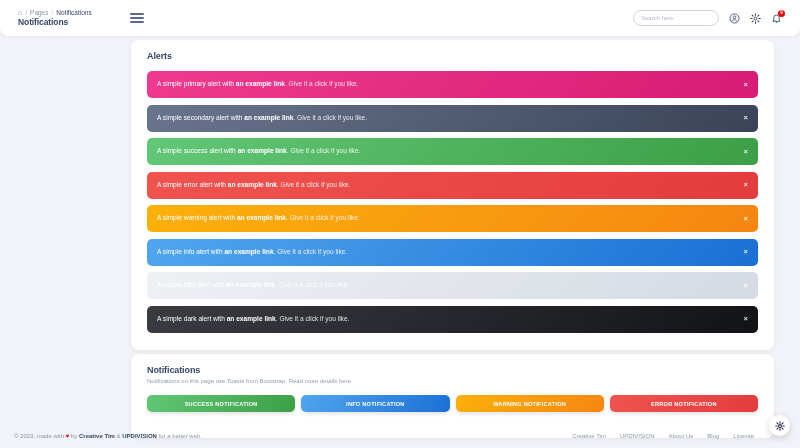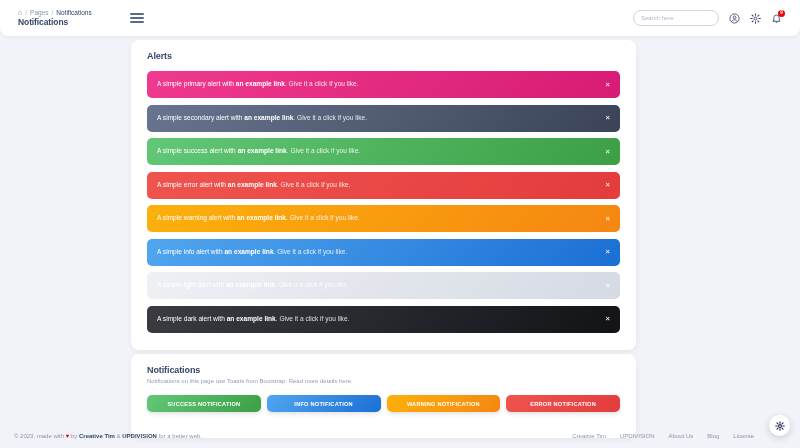--- a/index.html
+++ b/index.html
@@ -45,21 +45,21 @@
   .badge-dot {
     position: absolute; top: -2px; right: -3px;
     background: #ea0606; color: #fff; font-size: 4.5px; font-weight: bold;
     min-width: 7px; height: 7px; border-radius: 4px;
     display:flex; align-items:center; justify-content:center; line-height:1;
     padding: 0 1px;
   }
   
   .content { position: absolute; top: 36px; left: 0; right: 0; bottom: 24px; }
   .card {
-    position: absolute; left: 131px; width: 505px;
+    position: absolute; left: 131px; width: 643px;
     background: #fff; border-radius: 8px;
     box-shadow: 0 2px 6px rgba(20,20,40,.055);
   }
   #card-alerts { top: 4px; height: 310px; }
   #card-notif  { top: 318px; height: 84px; }
   .card-title { font-size: 9px; font-weight: bold; color: #344767; padding: 11px 0 0 16px; letter-spacing: -.1px; }
   .card-sub { font-size: 6px; color: #929cb0; padding: 3px 0 0 16px; }
   .alerts-wrap { padding: 10px 16px 0 16px; display: flex; flex-direction: column; gap: 6.5px; }
   .alert {
     height: 27px; border-radius: 5px; display: flex; align-items: center;

